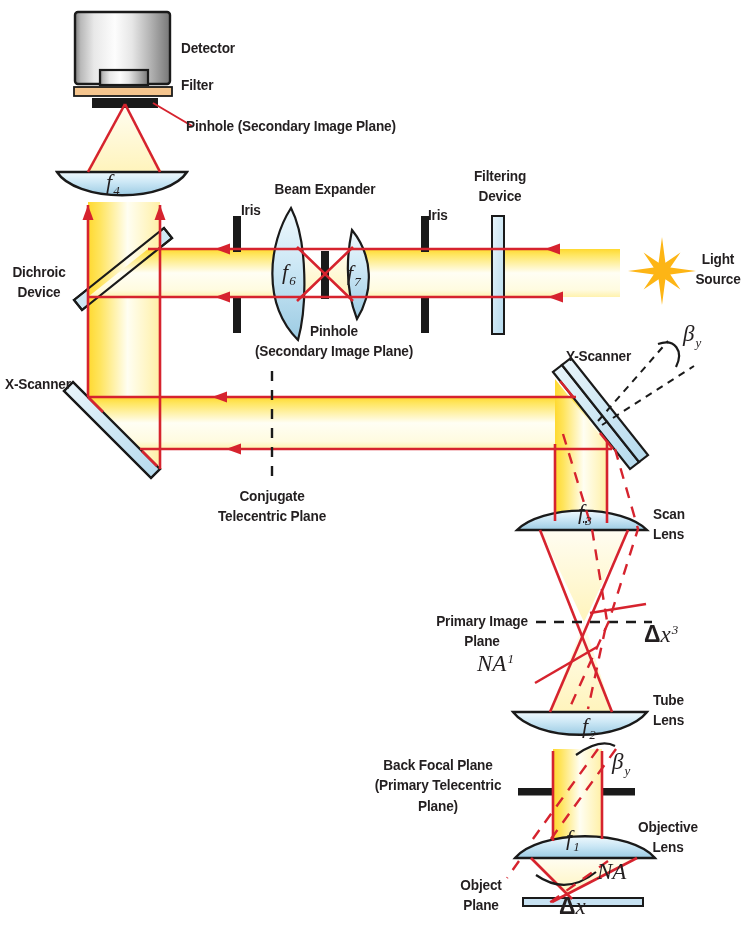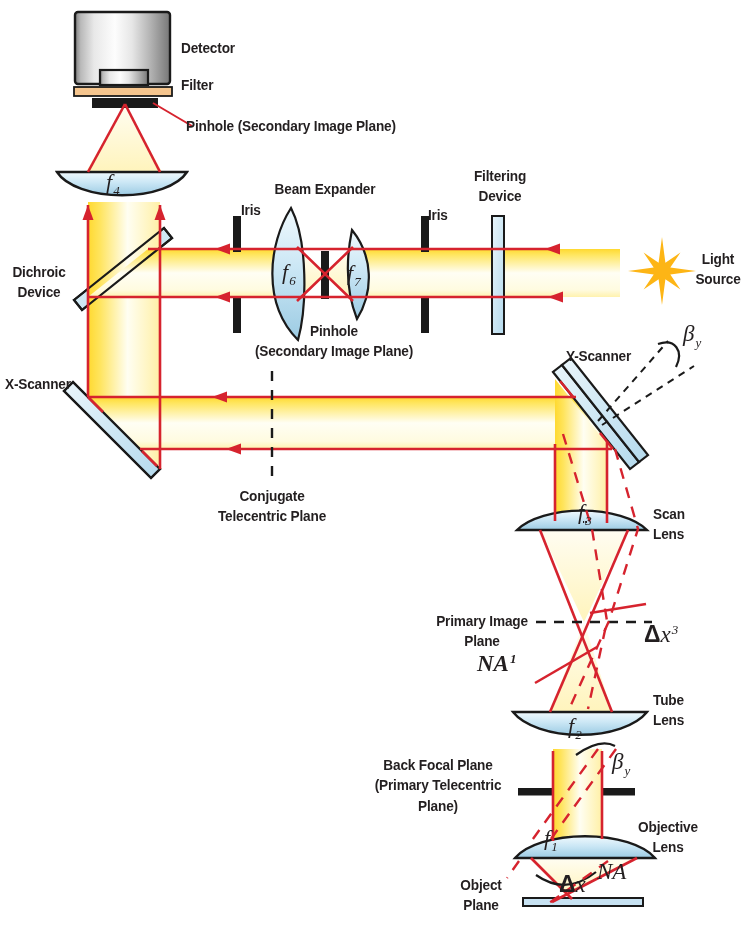--- a/index.html
+++ b/index.html
@@ -206,21 +206,21 @@
     <div>Lens</div>
   </div>
 
   <div class="lbl c" style="left:408px;top:602px;width:148px;">
     <div>Primary Image</div>
     <div>Plane</div>
   </div>
   <div class="math" style="left:644px;top:612px;">
     <span class="delta">Δ</span><span>x</span><span class="sup">3</span>
   </div>
-  <div class="math" style="left:477px;top:642px;font-weight:bold;">
+  <div class="math" style="left:477px;top:642px;">
     <span>NA</span><span class="sup">1</span>
   </div>
 
   <div class="lbl" style="left:653px;top:681px;">
     <div>Tube</div>
     <div>Lens</div>
   </div>
   <div class="math" style="left:612px;top:740px;">
     <span>β</span><span class="sub">y</span>
   </div>
@@ -234,36 +234,36 @@
   <div class="lbl c" style="left:634px;top:808px;width:68px;">
     <div>Objective</div>
     <div>Lens</div>
   </div>
 
   <div class="lbl c" style="left:446px;top:866px;width:70px;">
     <div>Object</div>
     <div>Plane</div>
   </div>
   <div class="math" style="left:597px;top:850px;">NA</div>
-  <div class="math" style="left:559px;top:862px;">
+  <div class="math" style="left:559px;top:884px;">
     <span class="delta">Δ</span><span>x</span>
   </div>
 
   <div class="math fl" style="left:106px;top:160px;">
     <span>f</span><span class="sub">4</span>
   </div>
   <div class="math fl" style="left:282px;top:250px;">
     <span>f</span><span class="sub">6</span>
   </div>
   <div class="math fl" style="left:347px;top:251px;font-family:Liberation Serif, serif;">
     <span>f</span><span class="sub">7</span>
   </div>
   <div class="math fl" style="left:578px;top:490px;text-decoration:underline;">
     <span>f</span><span class="sub">3</span>
   </div>
-  <div class="math fl" style="left:568px;top:704px;">
+  <div class="math fl" style="left:582px;top:704px;">
     <span>f</span><span class="sub">2</span>
   </div>
-  <div class="math fl" style="left:544px;top:816px;">
+  <div class="math fl" style="left:566px;top:816px;">
     <span>f</span><span class="sub">1</span>
   </div>
 
 </div>
 
 </body></html>

